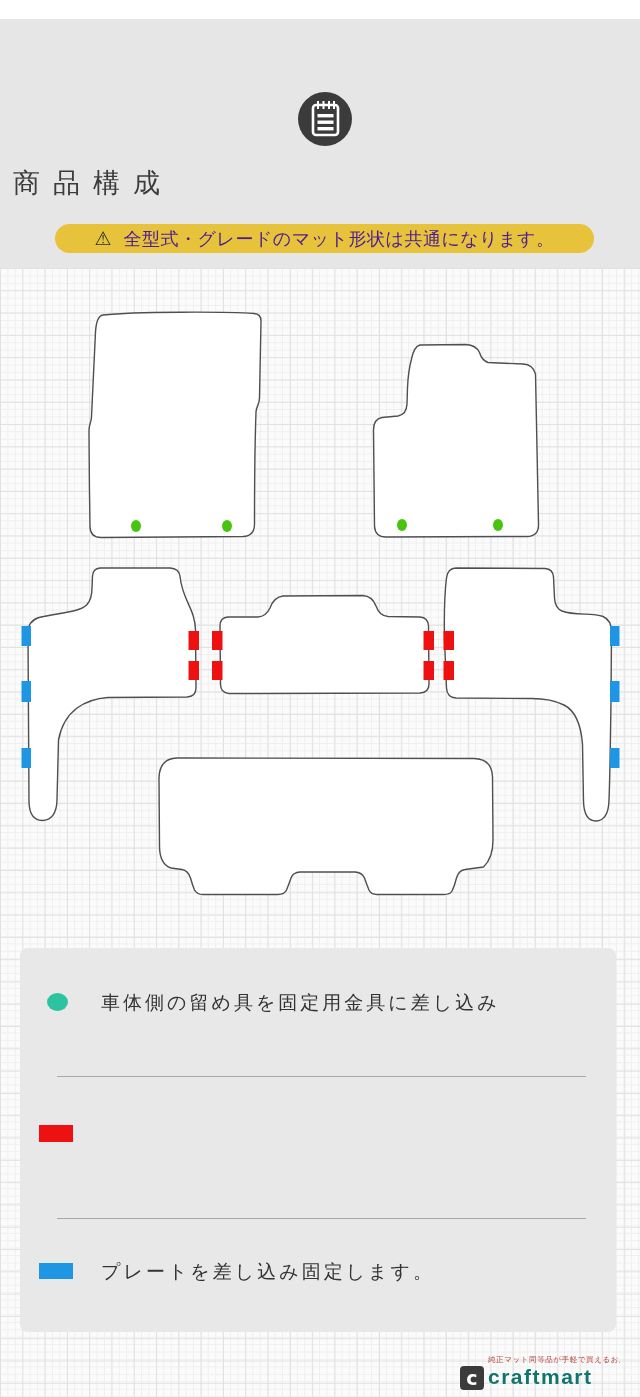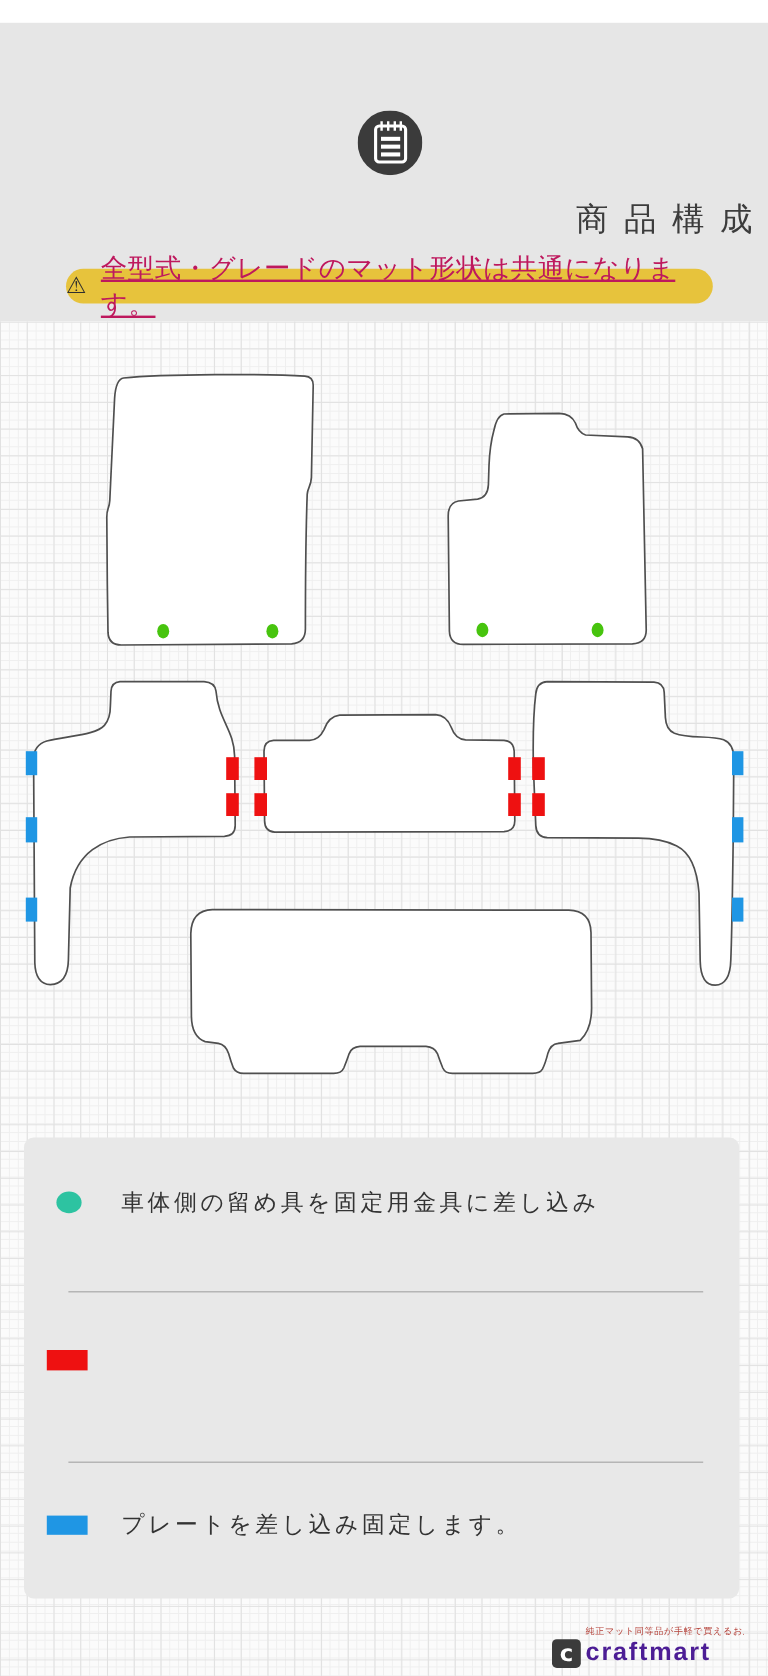--- a/index.html
+++ b/index.html
@@ -5,29 +5,29 @@
   html,body{margin:0;padding:0;background:#fff;}
   .page{
     position:relative;width:640px;height:1397px;overflow:hidden;
     font-family:"Liberation Sans","DejaVu Sans",sans-serif;background:#fff;
   }
   
   .top-strip{position:absolute;left:0;top:0;width:640px;height:19px;background:#ffffff;}
   .header{position:absolute;left:0;top:19px;width:640px;height:249px;background:#e6e6e6;}
   .header-icon{position:absolute;left:298px;top:73px;width:54px;height:54px;}
   .page-title{
-    position:absolute;left:0;top:146px;width:640px;text-align:right;
+    position:absolute;left:0;top:146px;width:640px;text-align:left;
     font-size:27px;color:#3c3c3c;letter-spacing:13px;text-indent:13px;font-weight:500;
   }
   .notice-banner{
     position:absolute;left:55px;top:205px;width:539px;height:29px;border-radius:15px;
     display:flex;align-items:center;justify-content:center;
   }
   .notice-icon{font-size:19px;color:#2e2e2e;margin-right:12px;line-height:1;}
-  .notice-text{font-size:22px;color:#be185d;letter-spacing:0.5px;text-decoration:underline;}
+  .notice-text{font-size:18px;color:#4c1d95;letter-spacing:0.5px;}
   
   .grid-area{
     position:absolute;left:0;top:268px;width:640px;height:1129px;
     background-color:#fbfbfb;
     background-image:
       linear-gradient(#e1e1e1 1px, transparent 1px),
       linear-gradient(90deg,#e1e1e1 1px, transparent 1px),
       linear-gradient(#efefef 1px, transparent 1px),
       linear-gradient(90deg,#efefef 1px, transparent 1px);
     background-size:22.3px 22.3px,22.3px 22.3px,7.43px 7.43px,7.43px 7.43px;
@@ -54,21 +54,21 @@
   .logo-box{
     position:absolute;left:0;top:11px;width:24px;height:24px;background:#3b3b3b;border-radius:4px;
     display:flex;align-items:center;justify-content:center;
     color:#fff;font-size:19px;font-weight:bold;font-family:"DejaVu Sans",sans-serif;
   }
   .logo-tagline{
     position:absolute;left:28px;top:0;width:132px;font-size:7.5px;color:#b5423a;
     letter-spacing:0.6px;white-space:nowrap;overflow:hidden;
   }
   .logo-word{
-    position:absolute;left:28px;top:9px;width:132px;font-size:21px;font-weight:bold;color:#4c1d95;
+    position:absolute;left:28px;top:9px;width:132px;font-size:21px;font-weight:bold;color:#0f766e;
     letter-spacing:1.5px;line-height:26px;
   }
 </style>
 </head>
 <body>
 
 <div class="page">
 
   <div class="top-strip"></div>
 

